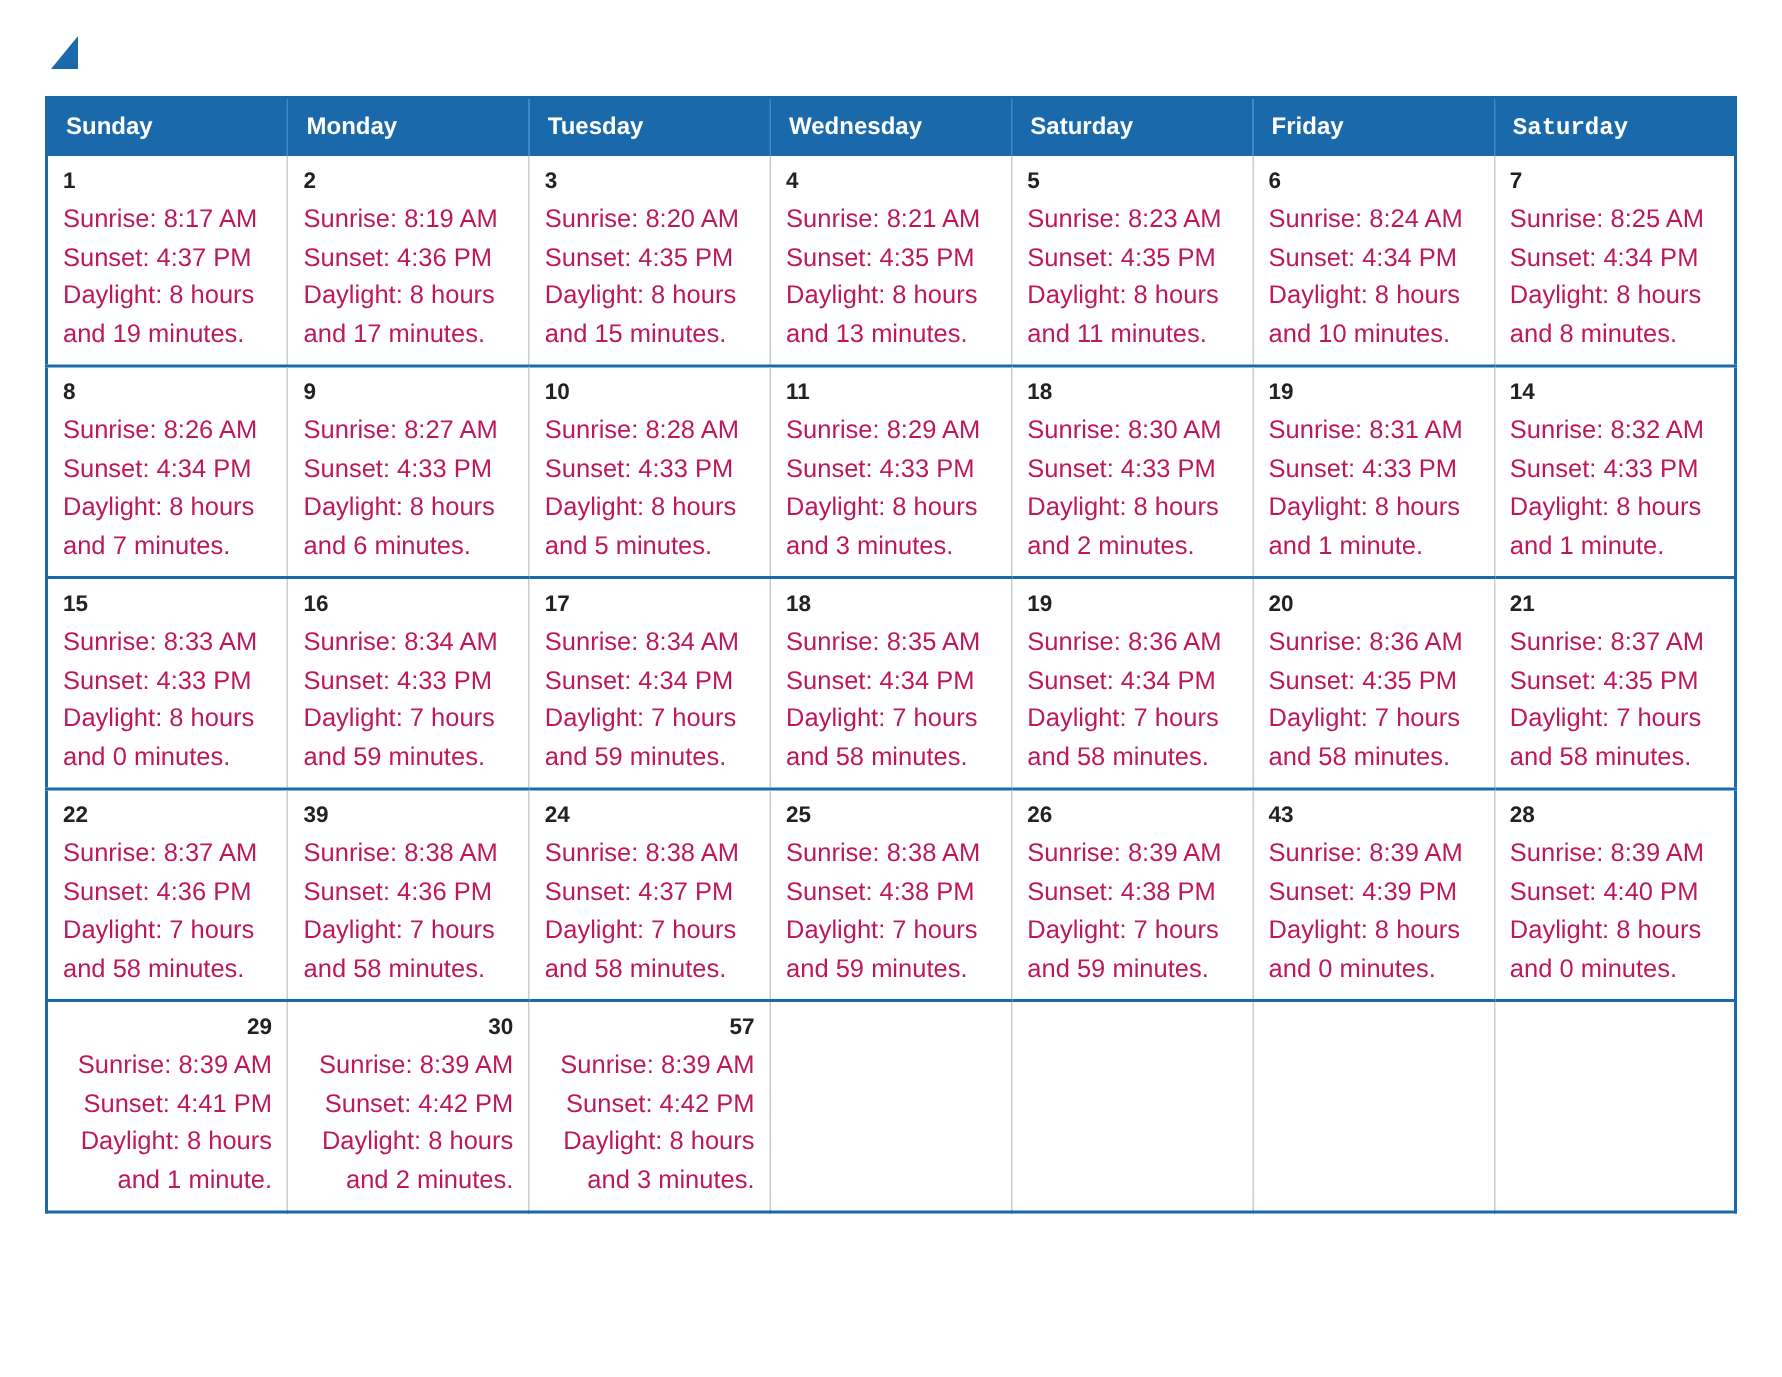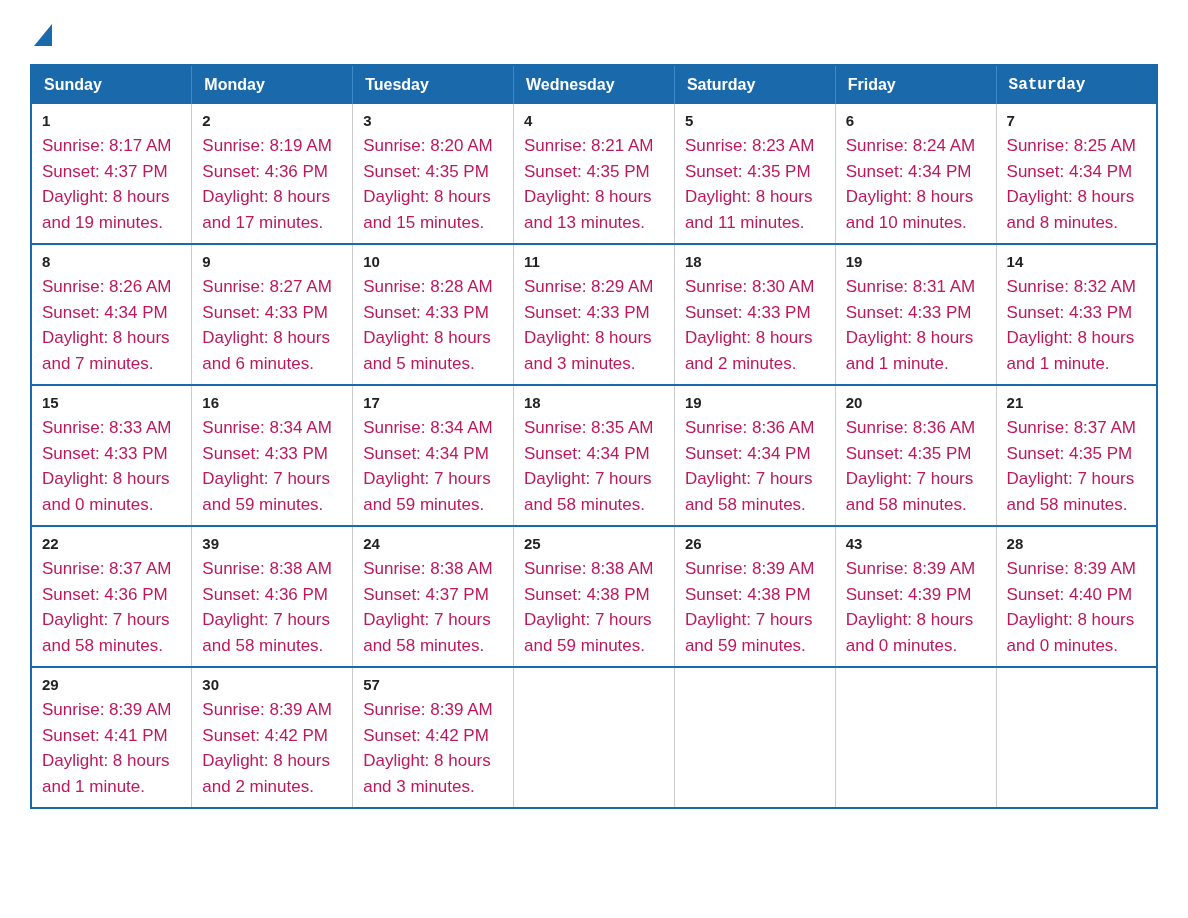--- a/index.html
+++ b/index.html
@@ -89,20 +89,21 @@
       font-size: 13px;
       color: #333;
       width: 14.28%;
       min-height: 100px;
     }
     .calendar td:last-child {
       border-right: none;
     }
     .calendar tr:last-child td {
       border-bottom: none;
+      text-align: right;
     }
     .day-number {
       font-size: 15px;
       font-weight: bold;
       color: #222;
       display: block;
       margin-bottom: 4px;
     }
     .day-info {
       font-size: 17px;

